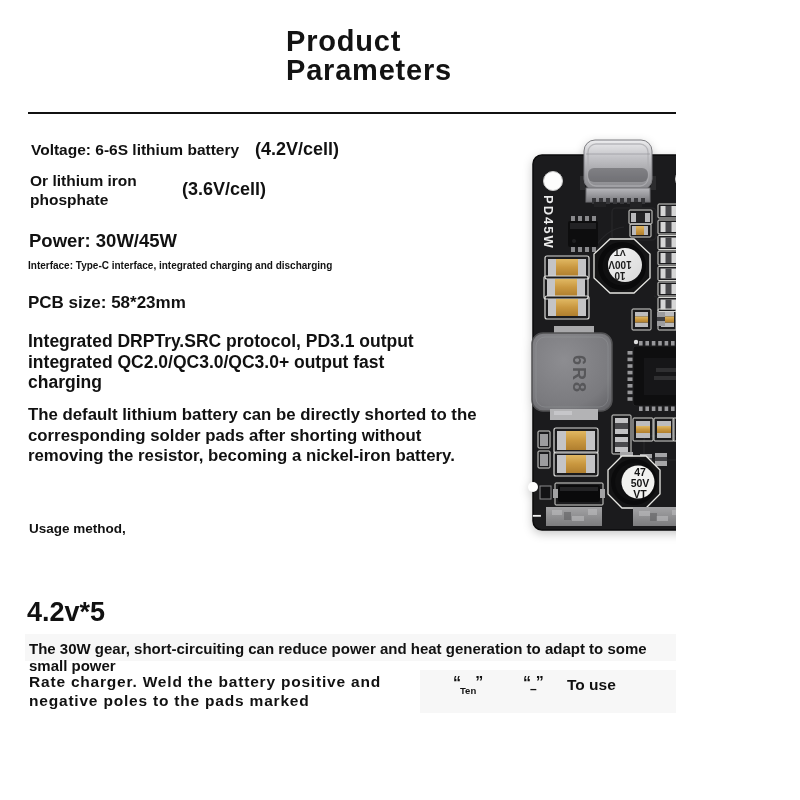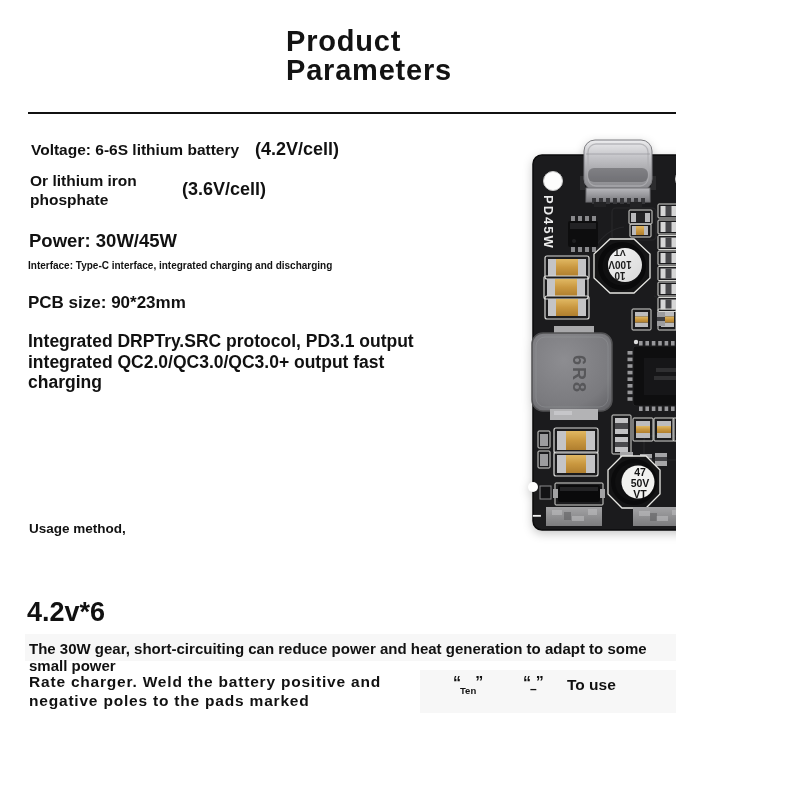--- a/index.html
+++ b/index.html
@@ -48,27 +48,30 @@
   <div class="abs band band1"></div>
   <div class="abs band band2"></div>
 
   <div class="abs p-voltage b">Voltage: 6-6S lithium battery</div>
   <div class="abs p-voltage-val b">(4.2V/cell)</div>
   <div class="abs p-chem b pre">Or lithium iron
 phosphate</div>
   <div class="abs p-chem-val b">(3.6V/cell)</div>
   <div class="abs p-power b">Power: 30W/45W</div>
   <div class="abs p-interface b">Interface: Type-C interface, integrated charging and discharging</div>
-  <div class="abs p-size b">PCB size: 90*23mm</div>
+  <div class="abs p-size b">PCB size: 58*23mm</div>
   <div class="abs p-protocol b pre">Integrated DRPTry.SRC protocol, PD3.1 output
 integrated QC2.0/QC3.0/QC3.0+ output fast
 charging</div>
+  <div class="abs p-default b pre">The default lithium battery can be directly shorted to the
+corresponding solder pads after shorting without
+removing the resistor, becoming a nickel-iron battery.</div>
 
   <div class="abs p-usage b">Usage method,</div>
-  <div class="abs p-formula">4.2v*6</div>
+  <div class="abs p-formula">4.2v*5</div>
   <div class="abs p-gear b">The 30W gear, short-circuiting can reduce power and heat generation to adapt to some small power</div>
   <div class="abs p-weld b pre">Rate charger. Weld the battery positive and
 negative poles to the pads marked</div>
 
   <div class="abs mark mark-plus"><span class="q">“</span><span class="t">Ten</span><span class="q">”</span></div>
   <div class="abs mark mark-minus"><span class="q">“</span><span class="m">–</span><span class="q">”</span></div>
   <div class="abs p-touse b">To use</div>
 
   <svg class="abs pcb" viewBox="0 0 196 400">
     <defs>

